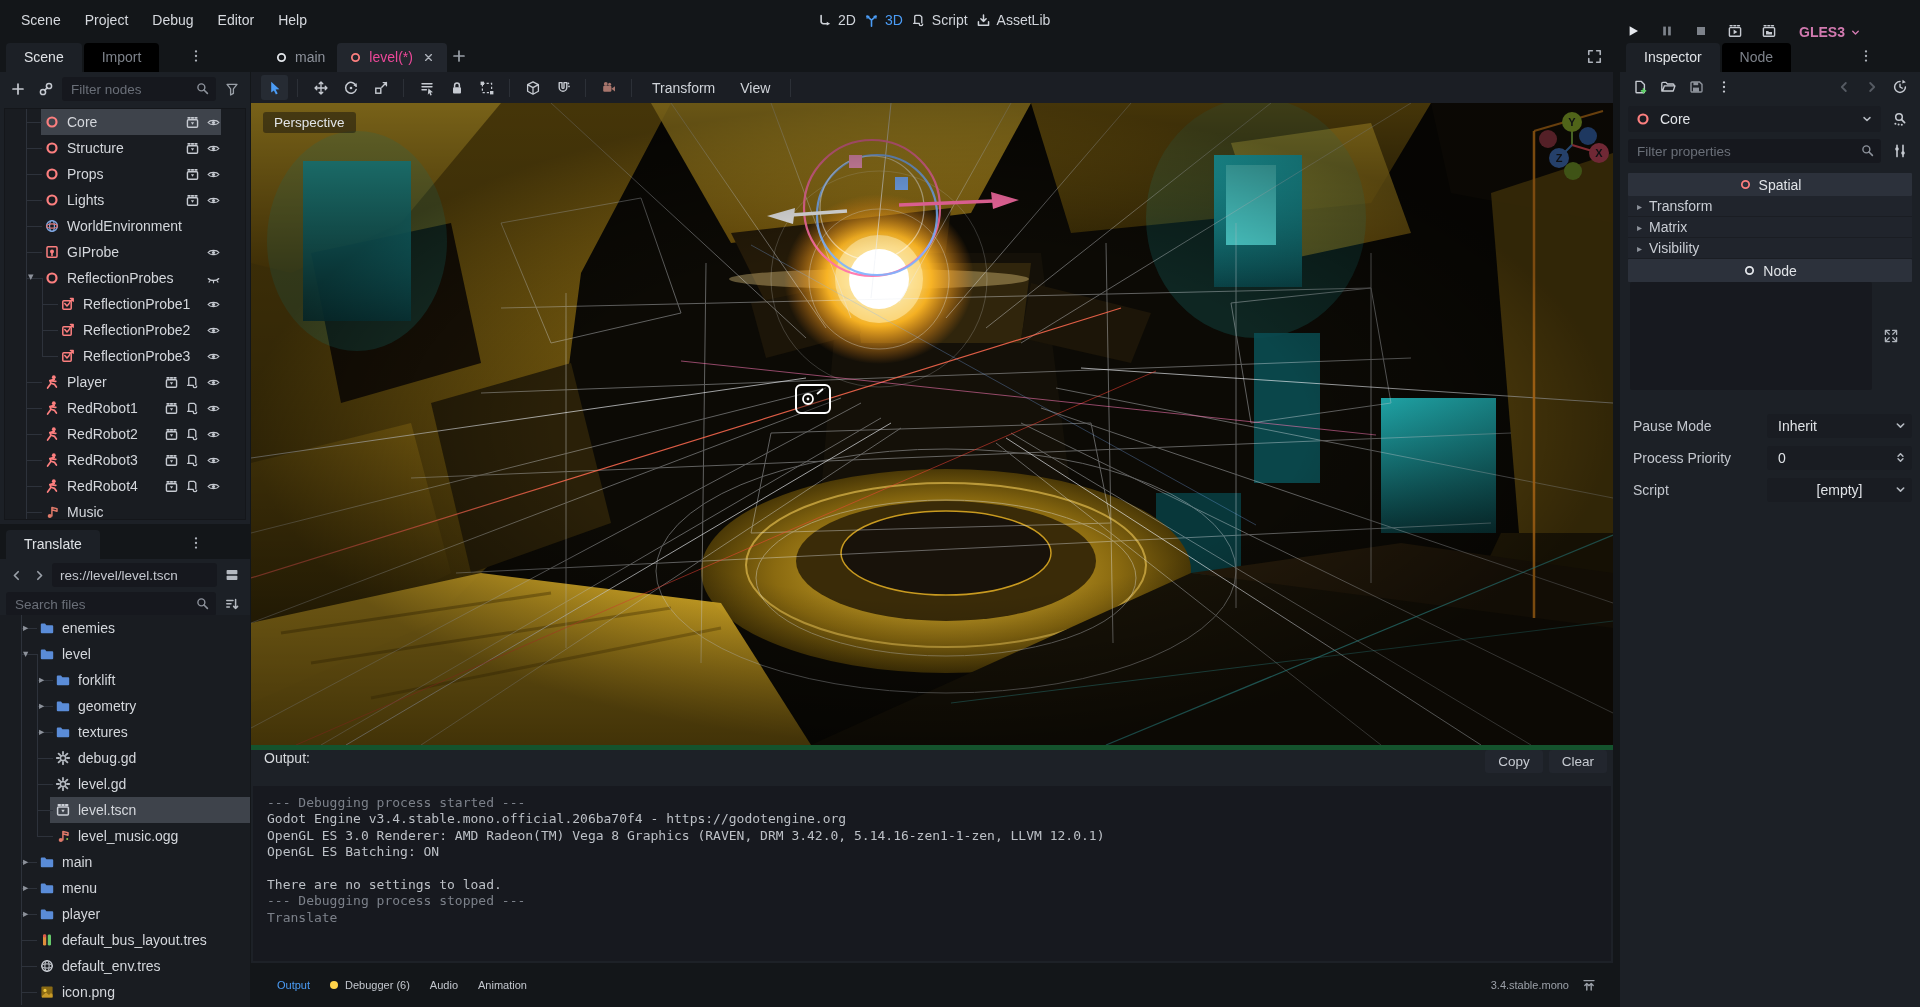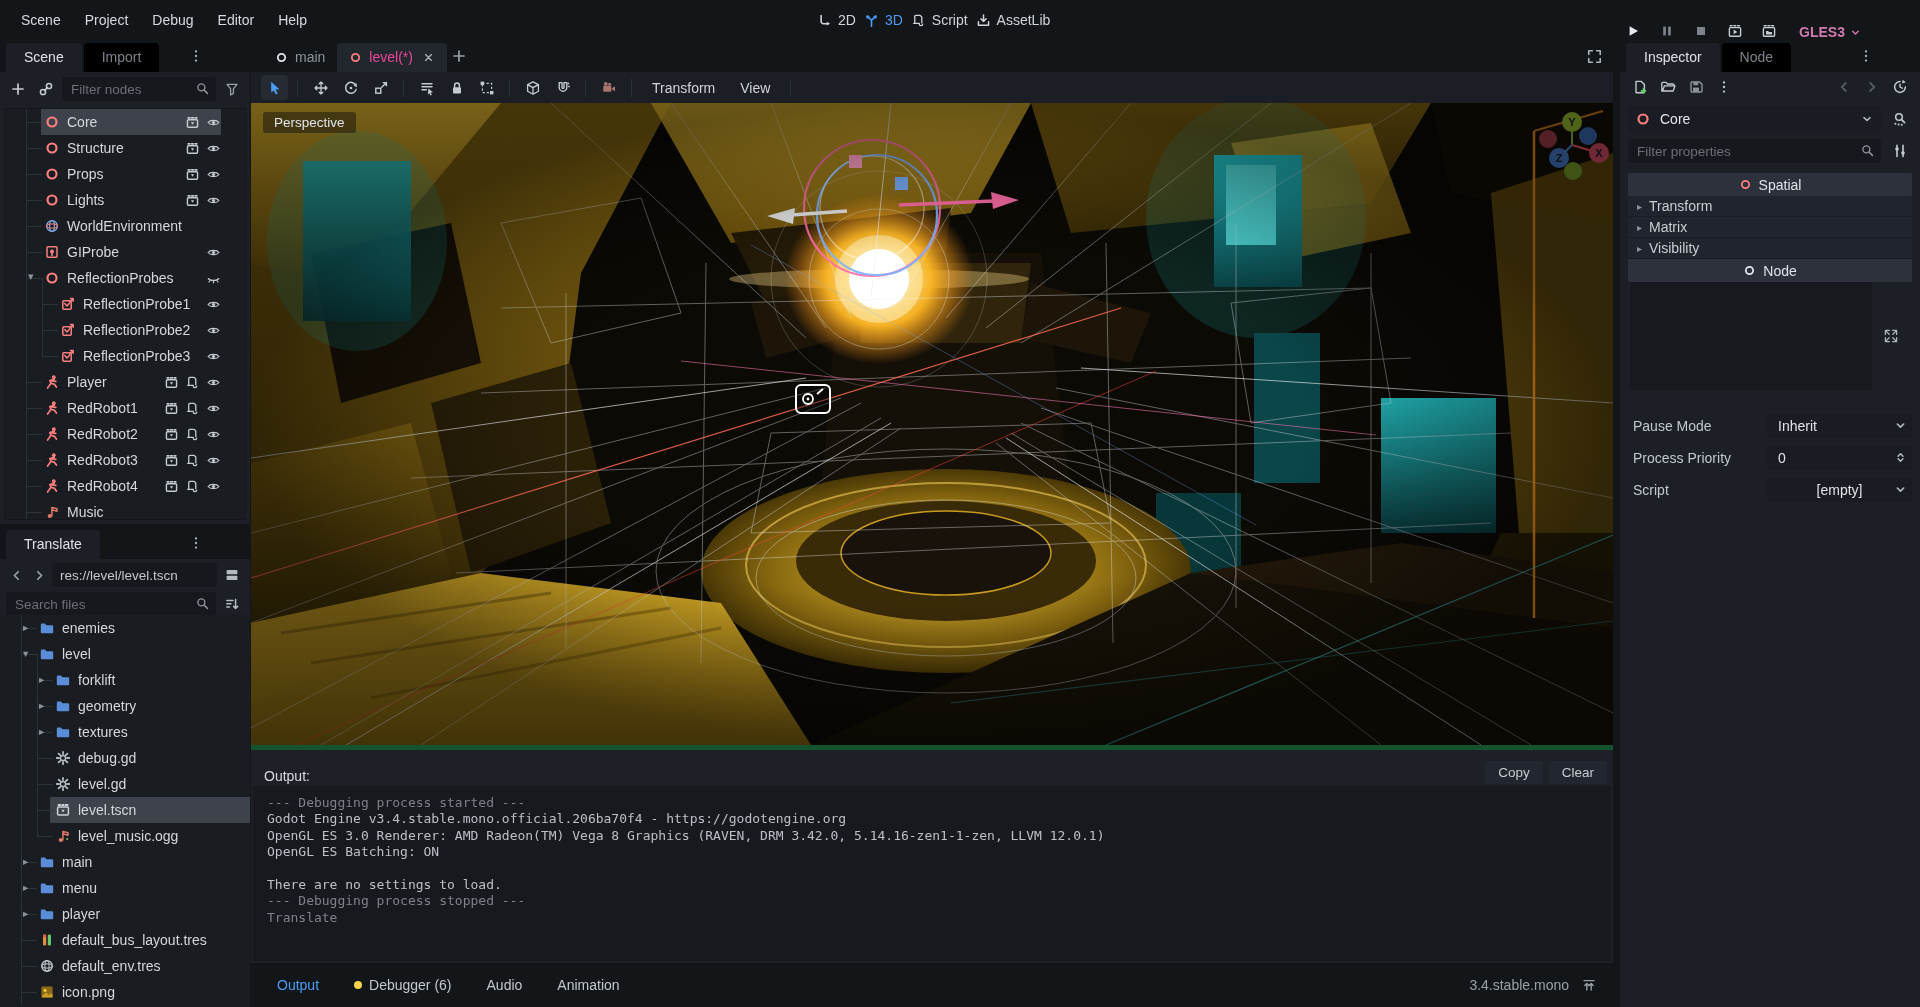--- a/index.html
+++ b/index.html
@@ -86,33 +86,33 @@
   .toolb.active{background:#262b33}
   .vmenu{padding:3px 11px;color:#d0d4da;border-radius:3px}
 
   #vp-view{position:absolute;top:63px;left:0;right:0;height:686px;background:#14532d;overflow:hidden}
   #vp-view svg.art{position:absolute;inset:0}
   .persp{position:absolute;top:9px;left:12px;padding:3px 11px;font-size:13.5px;color:#e2e5e9;
          background:rgba(10,12,14,.45);border-radius:3px}
 
   
   #output{position:absolute;top:710px;left:0;right:0;height:213px;background:#1d2127}
-  .out-head{height:34px;display:flex;align-items:flex-end;padding:0 6px 0 13px}
+  .out-head{height:34px;display:flex;align-items:flex-start;padding:0 6px 0 13px}
   .out-title{color:#d7dade}
   .obtn{margin-left:6px;background:#22262e;border:none;border-radius:3px;color:#c7cbd2;
         font:13.5px "Liberation Sans",sans-serif;padding:4px 13px}
   .out-head .spacer{flex:1}
   .out-log{position:absolute;top:36px;left:2px;right:2px;bottom:2px;background:#17191f;
            padding:9px 14px;font:13px "DejaVu Sans Mono",monospace;line-height:16.4px;
            white-space:pre;color:#bcc0c6;overflow:hidden}
   .out-log .dim{color:#7c818a}
 
   
   #bbar{position:absolute;left:0;right:0;bottom:0;height:44px;display:flex;align-items:center;
-        gap:15px;padding:0 16px;background:#131619;font-size:14px}
+        gap:0;padding:0 16px;background:#131619;font-size:11px}
   .bitem{display:flex;align-items:center;gap:7px;padding:5px 10px;border-radius:3px;color:#c3c7ce}
   .bitem.active{color:#4b9cf5}
   .dot{width:8px;height:8px;border-radius:50%;background:#ffd34a}
   #bver{margin-left:auto;color:#9ba0a8;display:flex;align-items:center;gap:12px}
   #bver .ic{color:#9ba0a8}
 
   
   #inspector{position:absolute;right:0;top:40px;width:300px;bottom:0;background:#1c2026}
   #insp-toolbar{height:30px;display:flex;align-items:center;gap:12px;padding:0 12px;color:#c6cad1}
   #insp-toolbar .sp{margin-left:auto}

